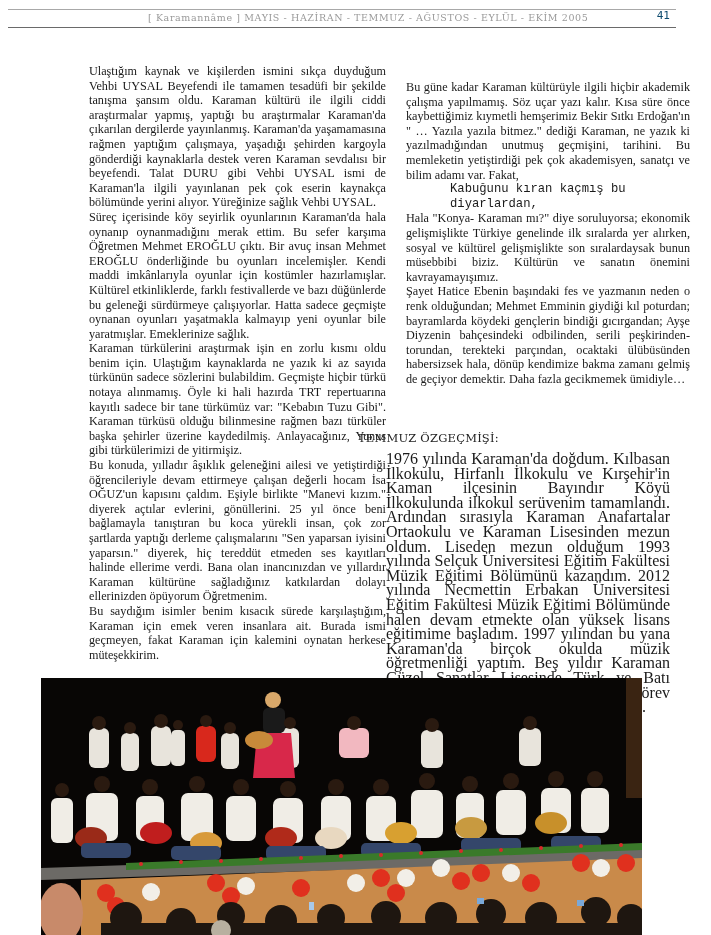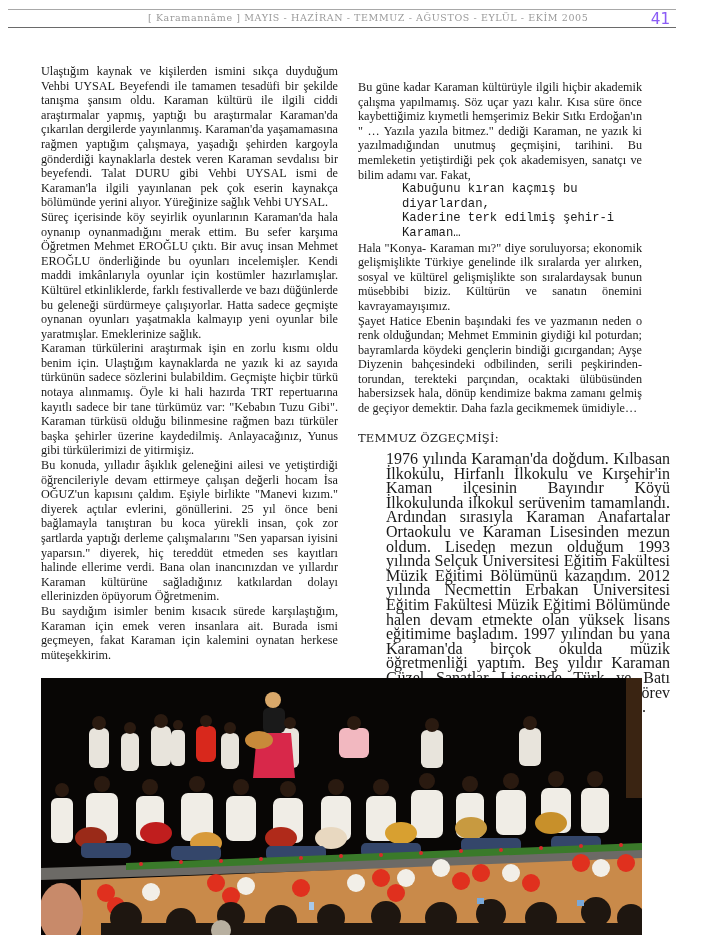--- a/index.html
+++ b/index.html
@@ -1,20 +1,20 @@
 <!DOCTYPE html>
 <html><head>
   <meta charset="utf-8">
   <style>
     html, body { margin: 0; padding: 0; background: #ffffff; }
     body { width: 711px; height: 935px; position: relative; overflow: hidden; font-family: "Liberation Serif", "DejaVu Serif", serif; color: #1a1a1a; }
     .header { position: absolute; left: 8px; top: 9px; width: 668px; height: 17px; border-top: 1px solid #a8a8a8; border-bottom: 1px solid #6a6a6a; }
     .header-text { position: absolute; left: 140px; top: 2px; font-family: "DejaVu Serif", serif; font-size: 9.5px; color: #9a9a9a; letter-spacing: 0.6px; white-space: nowrap; }
-    .page-num { position: absolute; right: 6px; top: -1px; font-family: "DejaVu Sans Mono", monospace; font-size: 16px; color: #8b5cf6; }
-    .col { position: absolute; font-size: 12.2px; line-height: 14.6px; text-align: justify; }
+    .page-num { position: absolute; right: 6px; top: -1px; font-family: "DejaVu Sans Mono", monospace; font-size: 11px; color: #0c4a6e; }
+    .col { position: absolute; font-size: 12.2px; line-height: 14.6px; text-align: justify; margin-left: 48px; }
     .col p { margin: 0; }
     .left-col { left: 41px; top: 64px; width: 297px; }
     .right-col { left: 358px; top: 80px; width: 284px; }
     .verse { margin: 0 0 0 44px !important; text-align: left; font-family: Liberation Mono, monospace; }
     .bio-title { position: absolute; left: 358px; top: 431px; font-family: "DejaVu Serif", serif; font-size: 11.5px; letter-spacing: 0.2px; color: #222; }
     .bio { position: absolute; left: 358px; top: 452px; width: 284px; font-size: 16px; line-height: 14.6px; text-align: justify; margin-left: 28px; }
     .bio p { margin: 0; }
     .photo { position: absolute; left: 41px; top: 678px; width: 601px; height: 257px; overflow: hidden; background: #080605; }
     .photo svg { display: block; }
   </style>
@@ -30,21 +30,20 @@
   <p>Ulaştığım kaynak ve kişilerden ismini sıkça duyduğum Vehbi UYSAL Beyefendi ile tamamen tesadüfi bir şekilde tanışma şansım oldu. Karaman kültürü ile ilgili ciddi araştırmalar yapmış, yaptığı bu araştırmalar Karaman'da çıkarılan dergilerde yayınlanmış. Karaman'da yaşamamasına rağmen yaptığım çalışmaya, yaşadığı şehirden kargoyla gönderdiği kaynaklarla destek veren Karaman sevdalısı bir beyefendi. Talat DURU gibi Vehbi UYSAL ismi de Karaman'la ilgili yayınlanan pek çok eserin kaynakça bölümünde yerini alıyor. Yüreğinize sağlık Vehbi UYSAL.</p>
   <p>Süreç içerisinde köy seyirlik oyunlarının Karaman'da hala oynanıp oynanmadığını merak ettim. Bu sefer karşıma Öğretmen Mehmet EROĞLU çıktı. Bir avuç insan Mehmet EROĞLU önderliğinde bu oyunları incelemişler. Kendi maddi imkânlarıyla oyunlar için kostümler hazırlamışlar. Kültürel etkinliklerde, farklı festivallerde ve bazı düğünlerde bu geleneği sürdürmeye çalışıyorlar. Hatta sadece geçmişte oynanan oyunları yaşatmakla kalmayıp yeni oyunlar bile yaratmışlar. Emeklerinize sağlık.</p>
   <p>Karaman türkülerini araştırmak işin en zorlu kısmı oldu benim için. Ulaştığım kaynaklarda ne yazık ki az sayıda türkünün sadece sözlerini bulabildim. Geçmişte hiçbir türkü notaya alınmamış. Öyle ki hali hazırda TRT repertuarına kayıtlı sadece bir tane türkümüz var: "Kebabın Tuzu Gibi". Karaman türküsü olduğu bilinmesine rağmen bazı türküler başka şehirler üzerine kaydedilmiş. Anlayacağınız, Yunus gibi türkülerimizi de yitirmişiz.</p>
   <p>Bu konuda, yılladır âşıklık geleneğini ailesi ve yetiştirdiği öğrencileriyle devam ettirmeye çalışan değerli hocam İsa OĞUZ'un kapısını çaldım. Eşiyle birlikte "Manevi kızım." diyerek açtılar evlerini, gönüllerini. 25 yıl önce beni bağlamayla tanıştıran bu koca yürekli insan, çok zor şartlarda yaptığı derleme çalışmalarını "Sen yaparsan iyisini yaparsın." diyerek, hiç tereddüt etmeden ses kayıtları halinde ellerime verdi. Bana olan inancınızdan ve yıllardır Karaman kültürüne sağladığınız katkılardan dolayı ellerinizden öpüyorum Öğretmenim.</p>
   <p>Bu saydığım isimler benim kısacık sürede karşılaştığım, Karaman için emek veren insanlara ait. Burada ismi geçmeyen, fakat Karaman için kalemini oynatan herkese müteşekkirim.</p>
 </div>
 
 <div class="col right-col">
   <p>Bu güne kadar Karaman kültürüyle ilgili hiçbir akademik çalışma yapılmamış. Söz uçar yazı kalır. Kısa süre önce kaybettiğimiz kıymetli hemşerimiz Bekir Sıtkı Erdoğan'ın " … Yazıla yazıla bitmez." dediği Karaman, ne yazık ki yazılmadığından unutmuş geçmişini, tarihini. Bu memleketin yetiştirdiği pek çok akademisyen, sanatçı ve bilim adamı var. Fakat,</p>
   <p class="verse">Kabuğunu kıran kaçmış bu diyarlardan,</p>
-  <p class="verse">Kaderine terk edilmiş şehir-i Karaman…</p>
   <p>Hala "Konya- Karaman mı?" diye soruluyorsa; ekonomik gelişmişlikte Türkiye genelinde ilk sıralarda yer alırken, sosyal ve kültürel gelişmişlikte son sıralardaysak bunun müsebbibi biziz. Kültürün ve sanatın önemini kavrayamayışımız.</p>
   <p>Şayet Hatice Ebenin başındaki fes ve yazmanın neden o renk olduğundan; Mehmet Emminin giydiği kıl poturdan; bayramlarda köydeki gençlerin bindiği gıcırgandan; Ayşe Diyzenin bahçesindeki odbilinden, serili peşkirinden-torundan, terekteki parçından, ocaktaki ülübüsünden habersizsek hala, dönüp kendimize bakma zamanı gelmiş de geçiyor demektir. Daha fazla gecikmemek ümidiyle…</p>
 </div>
 
 <div class="bio-title">TEMMUZ ÖZGEÇMİŞİ:</div>
 <div class="bio">
   <p>1976 yılında Karaman'da doğdum. Kılbasan İlkokulu, Hirfanlı İlkokulu ve Kırşehir'in Kaman ilçesinin Bayındır Köyü İlkokulunda ilkokul serüvenim tamamlandı. Ardından sırasıyla Karaman Anafartalar Ortaokulu ve Karaman Lisesinden mezun oldum. Liseden mezun olduğum 1993 yılında Selçuk Üniversitesi Eğitim Fakültesi Müzik Eğitimi Bölümünü kazandım. 2012 yılında Necmettin Erbakan Üniversitesi Eğitim Fakültesi Müzik Eğitimi Bölümünde halen devam etmekte olan yüksek lisans eğitimime başladım. 1997 yılından bu yana Karaman'da birçok okulda müzik öğretmenliği yaptım. Beş yıldır Karaman Güzel Sanatlar Lisesinde Türk ve Batı Müziği Koro Öğretmeni olarak görev yapmaktayım. Evli ve bir kız annesiyim.</p>
 </div>
 
 <div class="photo">

